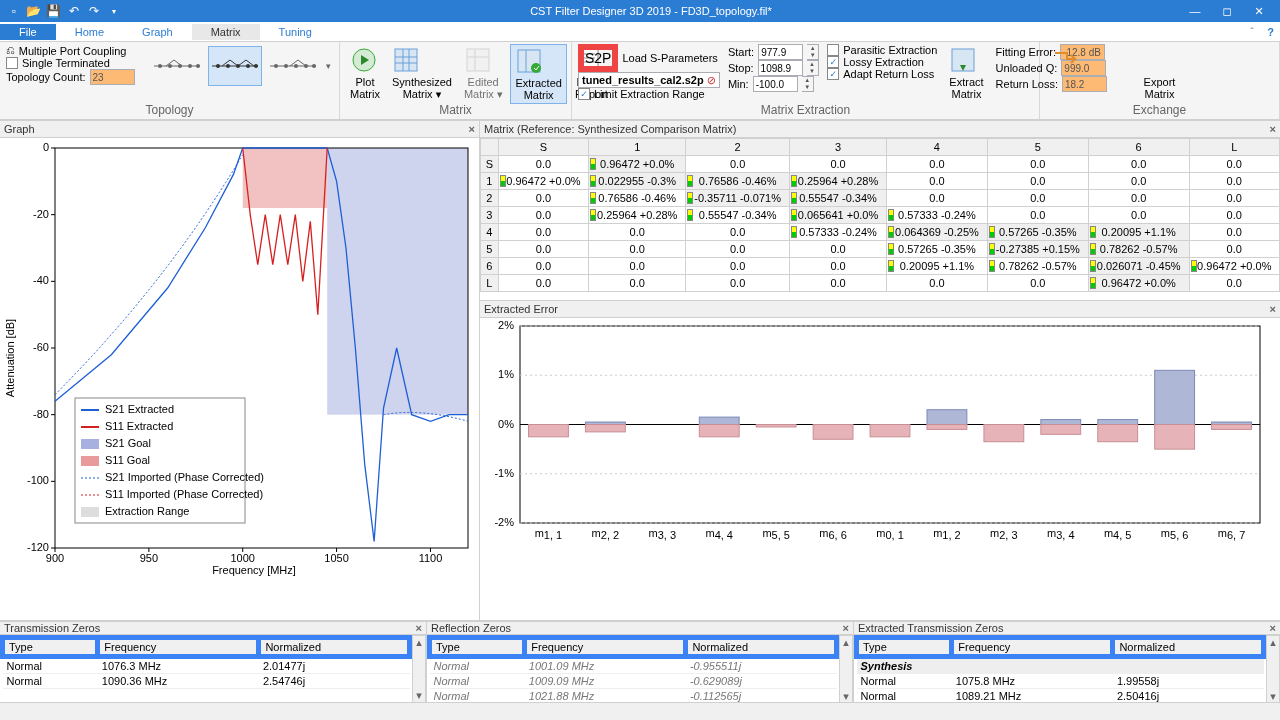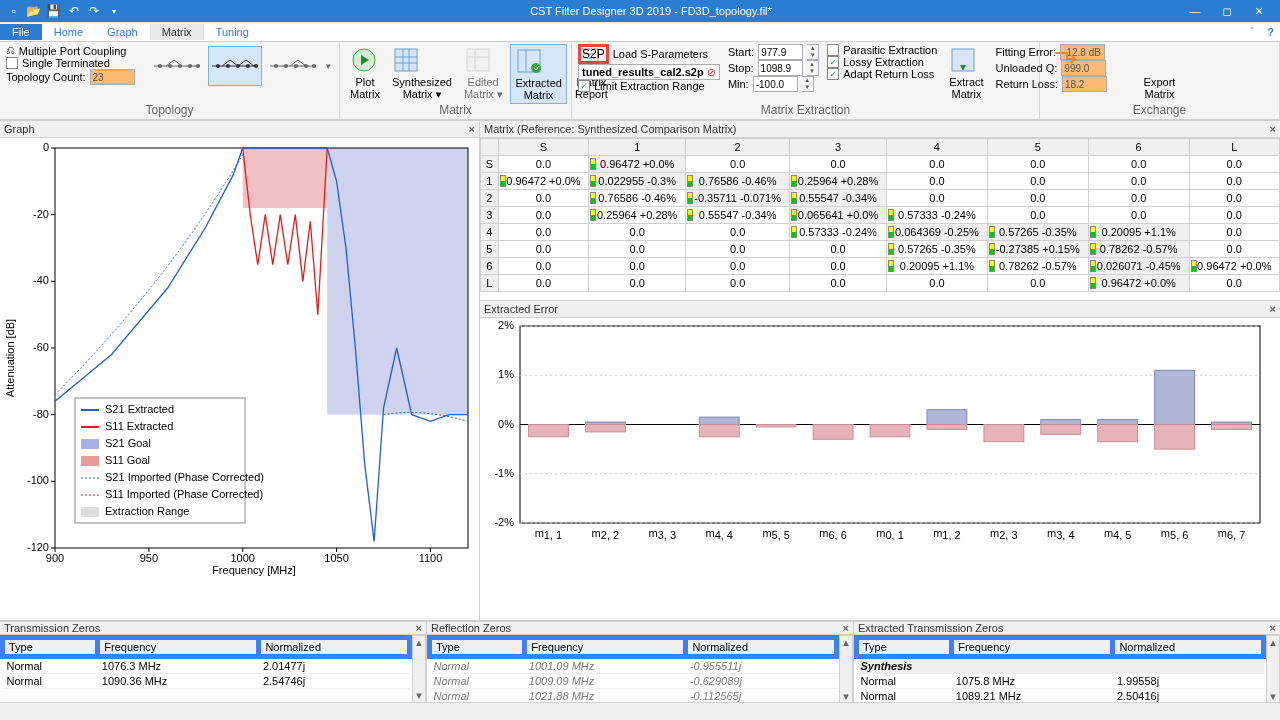--- a/index.html
+++ b/index.html
@@ -4,21 +4,21 @@
 <style>
 *{box-sizing:border-box;font-family:"Segoe UI",Arial,sans-serif;font-size:11px;margin:0;padding:0}
 body{background:#fff;overflow:hidden;width:1280px;height:720px;position:relative}
 .titlebar{background:#2b7cd3;color:#fff;height:22px;display:flex;align-items:center;padding:0 6px}
 .titlebar .qat{display:flex;gap:4px;align-items:center}
 .titlebar .qat span{width:16px;height:16px;display:inline-flex;align-items:center;justify-content:center;font-size:12px}
 .titlebar .title{flex:1;text-align:center;font-size:11px}
 .titlebar .wbtns{display:flex;gap:2px}
 .titlebar .wbtns span{width:30px;text-align:center;font-size:11px}
 .menubar{background:#fff;height:20px;display:flex;align-items:center;border-bottom:1px solid #d0d0d0;position:relative}
-.menubar .tab{padding:2px 12px;color:#2b7cd3;cursor:pointer}
+.menubar .tab{padding:2px 19px;color:#2b7cd3;cursor:pointer}
 .menubar .tab.file{background:#2b7cd3;color:#fff}
 .menubar .tab.active{background:#e8e8e8;color:#333}
 .menubar .help{position:absolute;right:6px;color:#2b7cd3;font-weight:bold}
 .menubar .chev{position:absolute;right:26px;color:#888}
 .ribbon{background:#f5f5f5;height:78px;display:flex;border-bottom:1px solid #d0d0d0}
 .rgroup{border-right:1px solid #d8d8d8;padding:2px 6px;display:flex;flex-direction:column;justify-content:space-between}
 .rgroup .glabel{text-align:center;color:#666;font-size:12px;padding-top:1px}
 .ribbon .row{display:flex;align-items:center;gap:4px;white-space:nowrap}
 .ribbon input[type=text]{width:45px;height:16px;font-size:10px;border:1px solid #abadb3;padding:0 2px}
 .ribbon input.ro{background:#fdba74;color:#555}
@@ -203,21 +203,21 @@
 Report</span>
         </div>
     </div>
     <div class="glabel">Matrix</div>
   </div>
 
   <div class="rgroup" style="width:468px">
     <div style="display:flex;gap:8px">
       <div>
         <div class="row">
-            <span style="font-size:12px;border:3px solid #ef4444;padding:0 1px">S2P</span>
+            <span style="font-size:14px;border:6px solid #ef4444;padding:0 1px">S2P</span>
             <span>Load S-Parameters</span>
           </div>
         <div class="row">
             <span class="filebox">
               <b>tuned_results_cal2.s2p</b>
               <span style="color:#c33">⊘</span>
             </span>
           </div>
         <div class="row">
             <span class="chk">✓</span>

